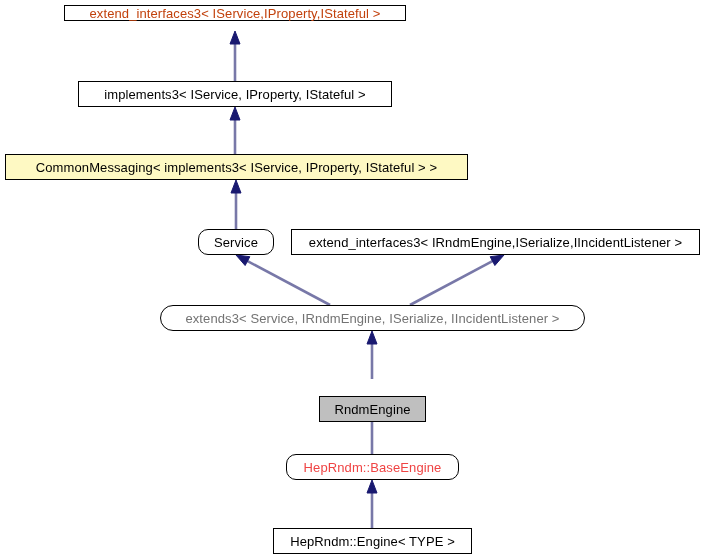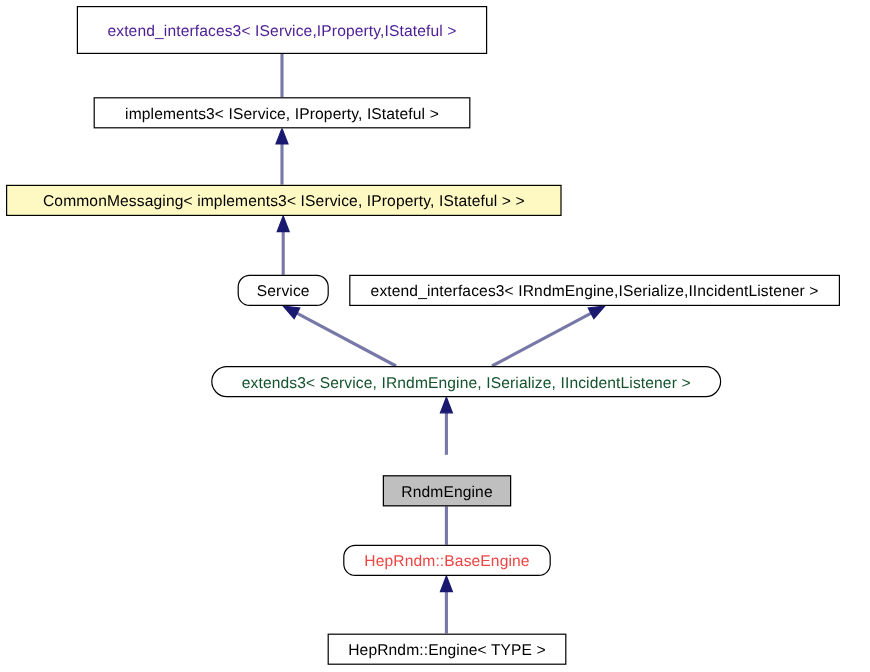--- a/index.html
+++ b/index.html
@@ -78,36 +78,36 @@
       </g>
       <g>
         <line x1="372" y1="454" x2="372" y2="416.5" stroke="#7878a8" stroke-width="2.6"></line>
         <polygon points="372,405 377,418 367,418" fill="#191970" stroke="#191970" stroke-width="1"></polygon>
       </g>
       <g>
         <line x1="372" y1="528" x2="372" y2="491.5" stroke="#7878a8" stroke-width="2.6"></line>
         <polygon points="372,480 377,493 367,493" fill="#191970" stroke="#191970" stroke-width="1"></polygon>
       </g>
     </svg>
-<div class="node" style="left: 64px; top: 5px; width: 342px; height: 40px; background: rgb(255, 255, 255); border-color: rgb(0, 0, 0); color: #4c1d95;">
+<div class="node" style="left: 64px; top: 5px; width: 342px; height: 16px; background: rgb(255, 255, 255); border-color: rgb(0, 0, 0); color: #c2410c;">
       <span class="node-label">extend_interfaces3&lt; IService,IProperty,IStateful &gt;</span>
     </div>
     <div class="node" style="left: 78px; top: 81px; width: 314px; height: 26px; background: rgb(255, 255, 255); border-color: rgb(0, 0, 0); color: rgb(0, 0, 0);">
       <span class="node-label">implements3&lt; IService, IProperty, IStateful &gt;</span>
     </div>
     <div class="node" style="left: 5px; top: 154px; width: 463px; height: 26px; background: #fef9c3; border-color: rgb(0, 0, 0); color: rgb(0, 0, 0);">
       <span class="node-label">CommonMessaging&lt; implements3&lt; IService, IProperty, IStateful &gt; &gt;</span>
     </div>
     <div class="node" style="left: 198px; top: 229px; width: 76px; height: 26px; background: rgb(255, 255, 255); border-color: rgb(0, 0, 0); color: rgb(0, 0, 0); border-radius: 10px;">
       <span class="node-label">Service</span>
     </div>
     <div class="node" style="left: 291px; top: 229px; width: 409px; height: 26px; background: rgb(255, 255, 255); border-color: rgb(0, 0, 0); color: rgb(0, 0, 0);">
       <span class="node-label">extend_interfaces3&lt; IRndmEngine,ISerialize,IIncidentListener &gt;</span>
     </div>
-    <div class="node" style="left: 176px; top: 305px; width: 425px; height: 26px; background: rgb(255, 255, 255); border-color: rgb(0, 0, 0); color: #14532d; border-radius: 13px;">
+    <div class="node" style="left: 160px; top: 305px; width: 425px; height: 26px; background: rgb(255, 255, 255); border-color: rgb(0, 0, 0); color: #737373; border-radius: 13px;">
       <span class="node-label">extends3&lt; Service, IRndmEngine, ISerialize, IIncidentListener &gt;</span>
     </div>
     <div class="node highlight" style="left: 319px; top: 396px; width: 107px; height: 26px; background: rgb(191, 191, 191); border-color: rgb(0, 0, 0); color: rgb(0, 0, 0);">
       <span class="node-label">RndmEngine</span>
     </div>
     <div class="node" style="left: 286px; top: 454px; width: 173px; height: 26px; background: rgb(255, 255, 255); border-color: rgb(0, 0, 0); color: #ef4444; border-radius: 10px;">
       <span class="node-label">HepRndm::BaseEngine</span>
     </div>
     <div class="node" style="left: 273px; top: 528px; width: 199px; height: 26px; background: rgb(255, 255, 255); border-color: rgb(0, 0, 0); color: rgb(0, 0, 0);">
       <span class="node-label">HepRndm::Engine&lt; TYPE &gt;</span>

